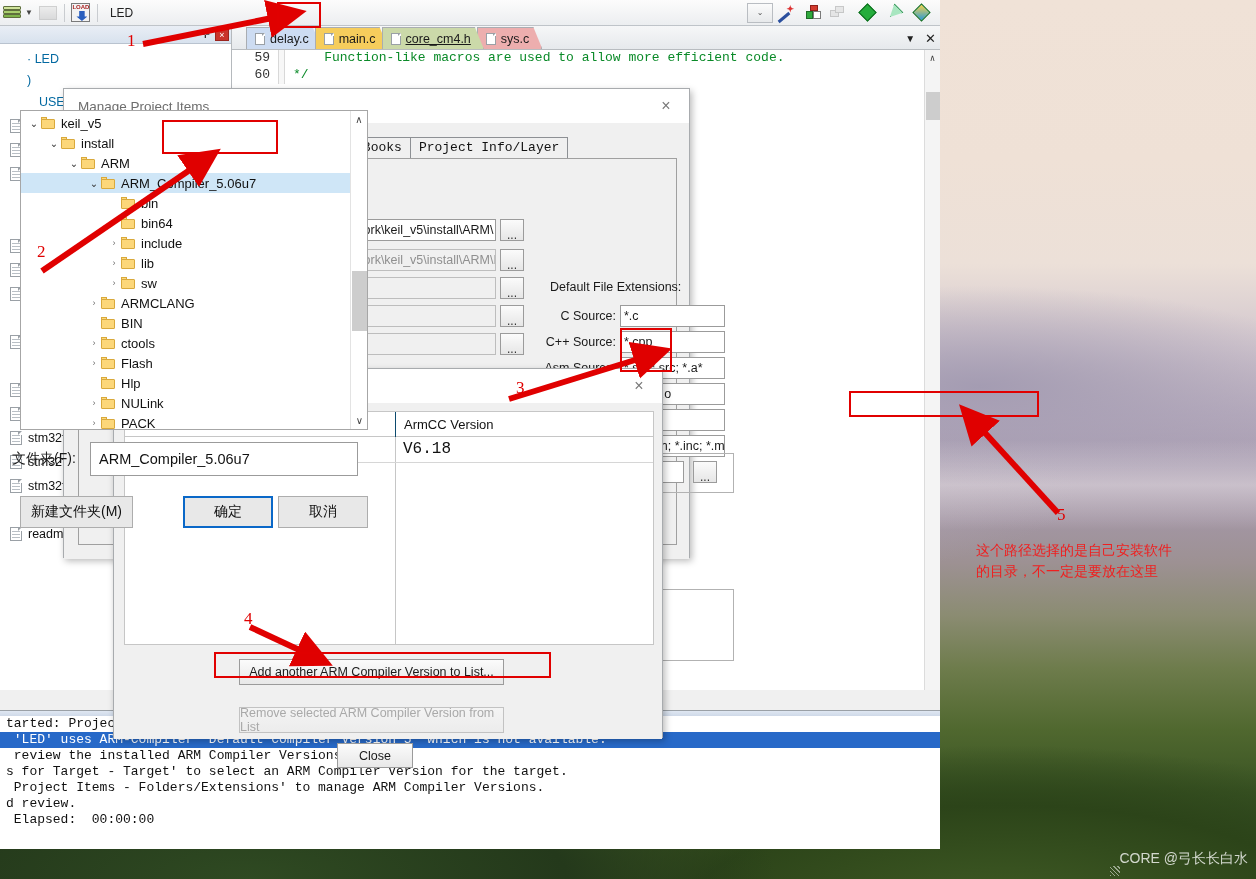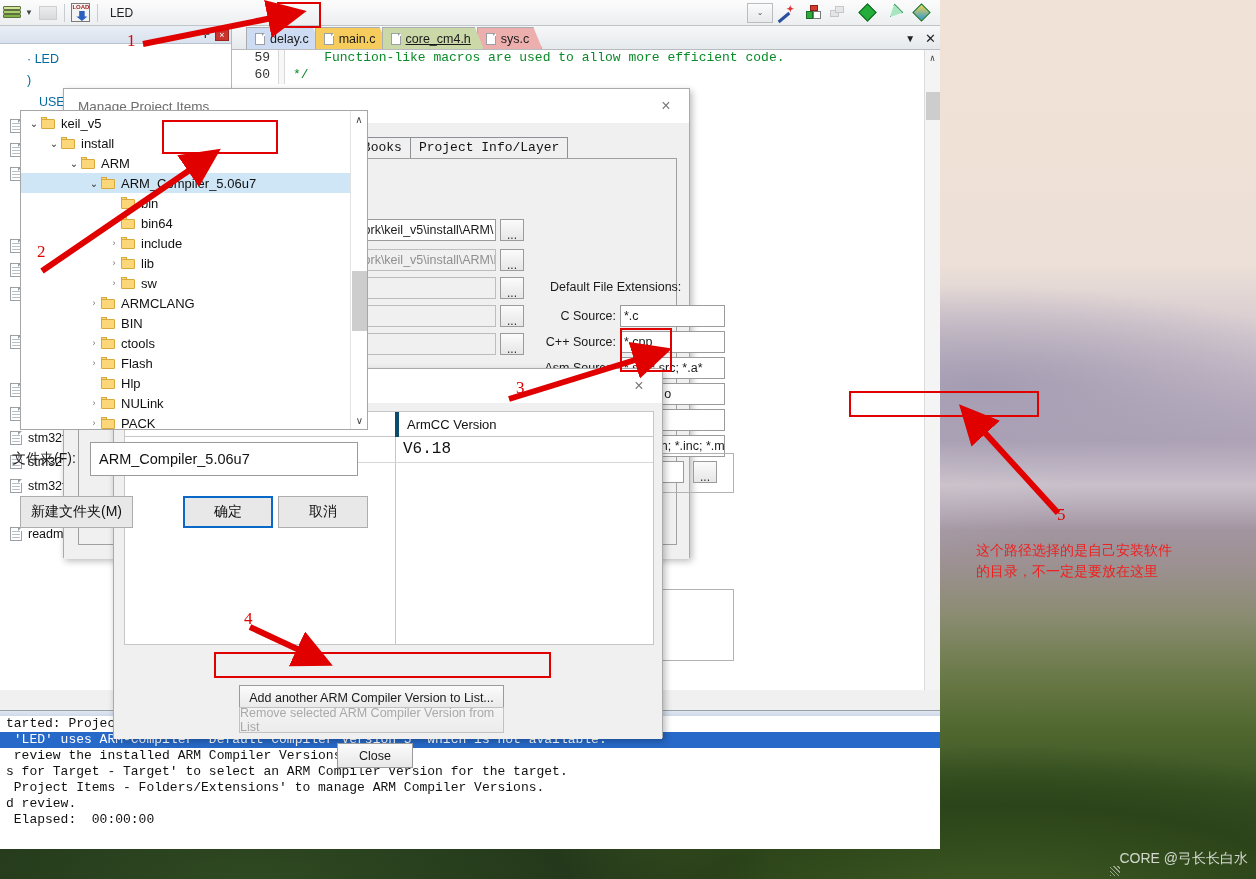--- a/index.html
+++ b/index.html
@@ -562,32 +562,32 @@
 </div>
 
 <div class="dlg" id="acv">
   <div class="ttl">
     <span class="tx">ARM Compiler Versions</span>
     <span class="xb">×</span>
   </div>
   <div class="body">
     <div id="lvhdr">
       <div class="hc" style="left:0;width:270px">ArmCC Path</div>
-      <div class="hc" style="left:270px;width:259px;border-left:4px solid #0c4a6e">ArmCC Version</div>
+      <div class="hc" style="left:270px;width:259px;border-left:1px solid #0c4a6e">ArmCC Version</div>
     </div>
     <div id="lvbody">
       <div class="vsep"></div>
       <div class="rowline"></div>
       <div class="cell" style="left:14px">
         <span class="tdash">⋯</span>
         <span>ARMCLANG</span>
       </div>
       <div class="cell" style="left:278px">V6.18</div>
     </div>
-    <div class="wbtn" style="position:absolute;left:125px;top:282px;width:265px;height:26px">Add another ARM Compiler Version to List...</div>
+    <div class="wbtn" style="position:absolute;left:125px;top:256px;width:265px;height:26px">Add another ARM Compiler Version to List...</div>
     <div class="wbtn dis" style="position:absolute;left:125px;top:304px;width:265px;height:26px">Remove selected ARM Compiler Version from List</div>
     <div class="wbtn" style="position:absolute;left:223px;top:340px;width:76px;height:25px">Close</div>
   </div>
 </div>
 
 <div id="bfd">
   <div class="ttl">
     <span class="tx">浏览文件夹</span>
     <span class="xb">×</span>
   </div>

